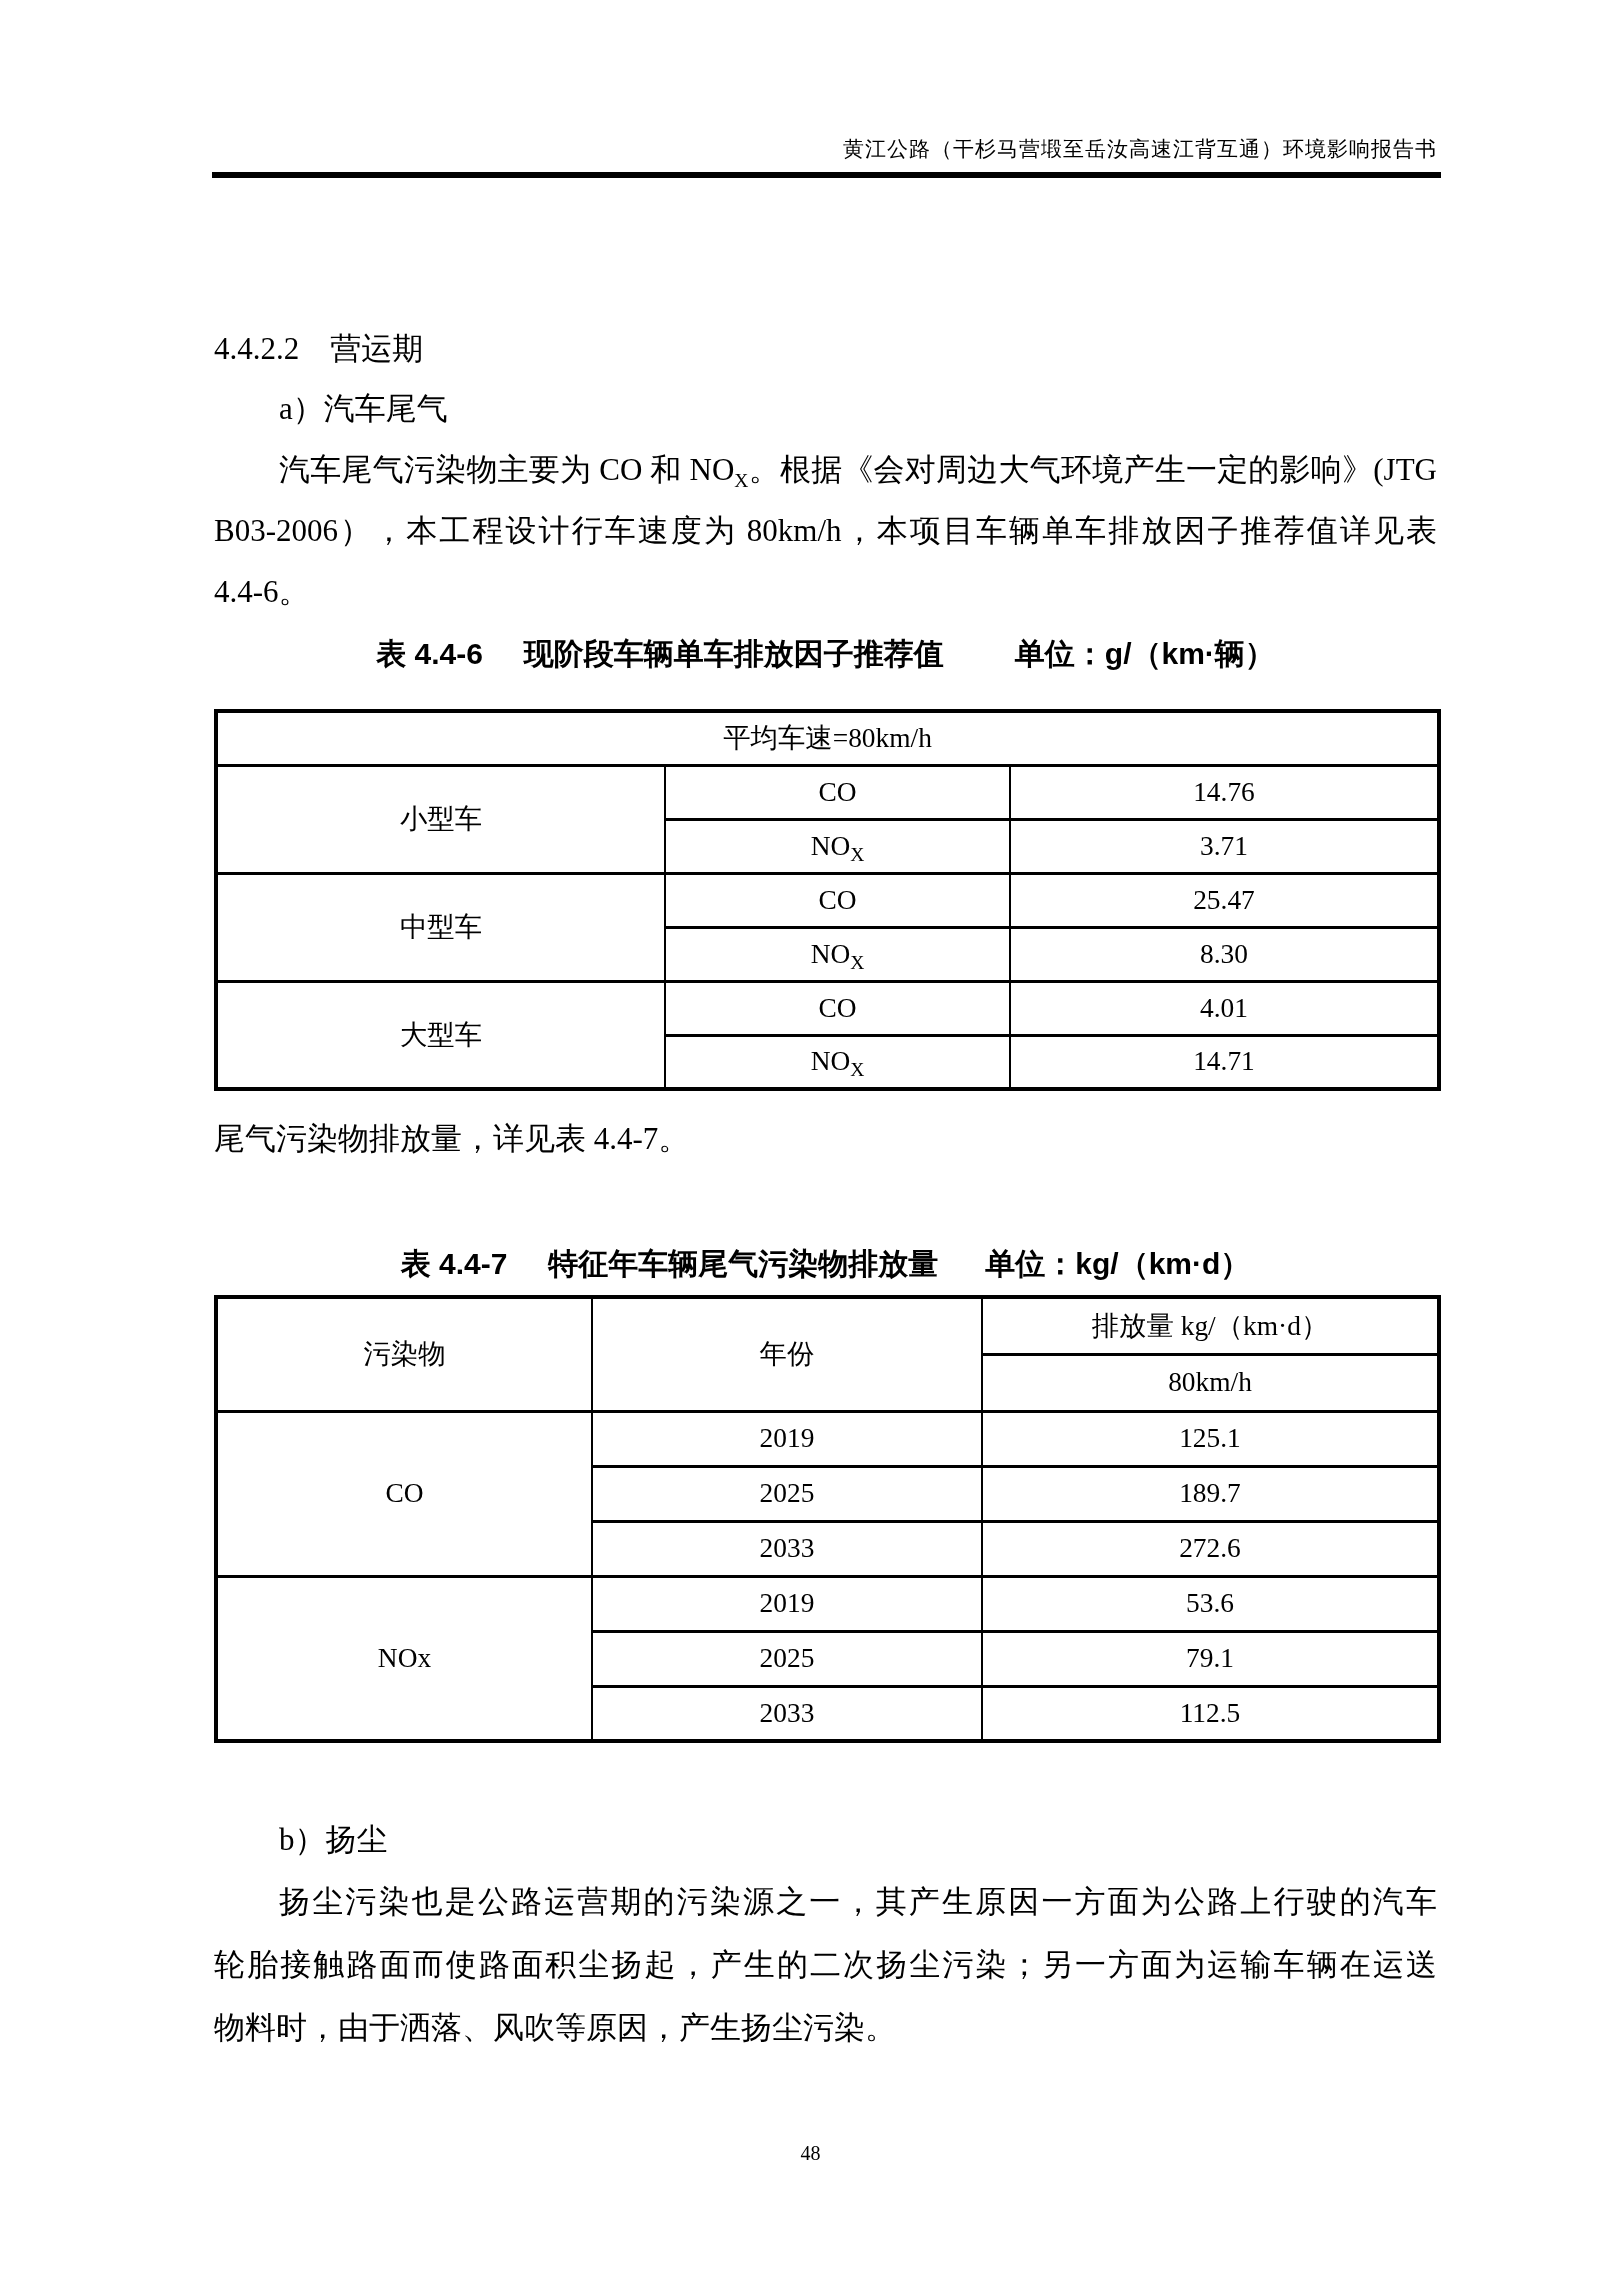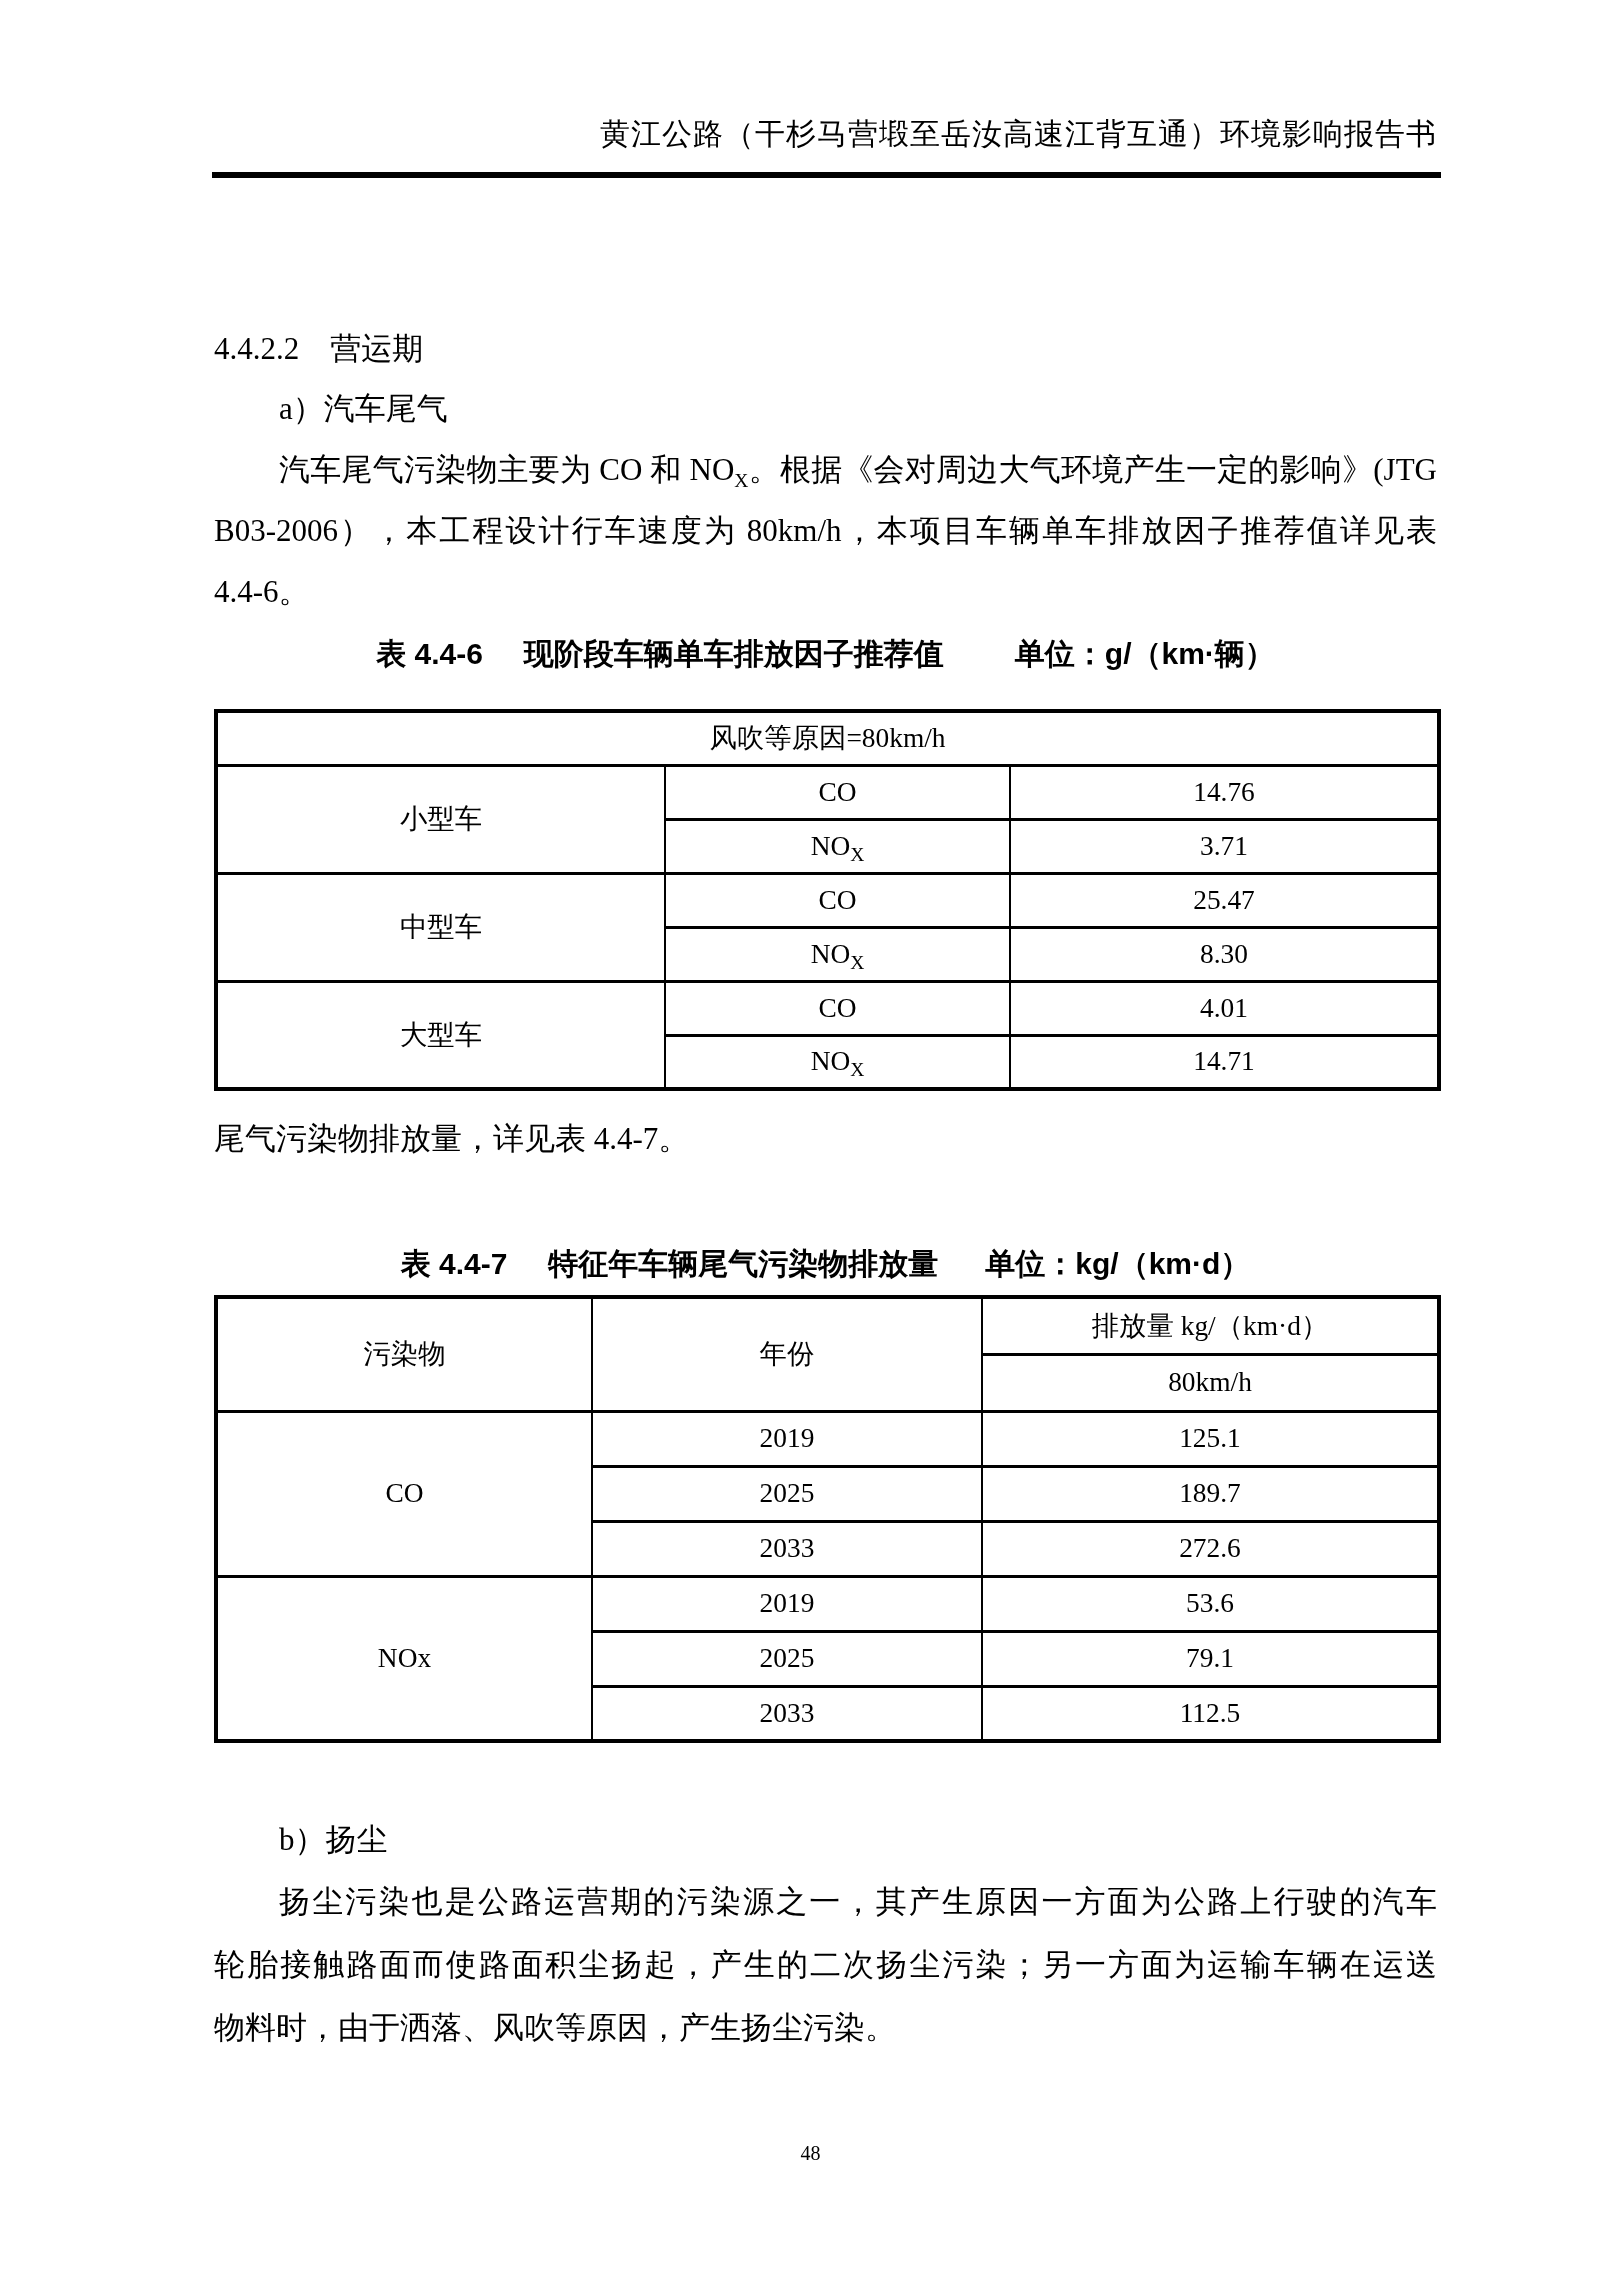--- a/index.html
+++ b/index.html
@@ -8,23 +8,23 @@
     width:1621px;height:2293px;
     background:#ffffff;
     font-family:"Liberation Serif","DejaVu Serif",serif;
     color:#000;
     overflow:hidden;
   }
   .abs{position:absolute;}
 
   
   .hdr-title{
-    top:119px;right:184px;
+    top:134px;right:184px;
     font-family:Liberation Sans, sans-serif;
-    font-size:30px;line-height:29px;letter-spacing:1px;
+    font-size:21px;line-height:29px;letter-spacing:1px;
   }
   .hdr-rule{
     left:212px;top:172px;width:1229px;height:5.9px;background:#000;
   }
 
   
   .bodyblock{left:214px;width:1223px;font-size:31px;line-height:61px;}
   .line{width:100%;}
   .jl{text-align:justify;text-align-last:justify;}
   .ind{text-indent:65px;}
@@ -93,21 +93,21 @@
   </div>
 
   <table class="abs tbl t1" style="left:214px;top:709px;">
     <colgroup>
         <col style="width:449px">
         <col style="width:345px">
         <col style="width:429px">
       </colgroup>
     <tbody>
       <tr>
-        <td colspan="3">风吹等原因=80km/h</td>
+        <td colspan="3">平均车速=80km/h</td>
       </tr>
       <tr>
         <td rowspan="2">小型车</td>
         <td><span>CO</span><sub class="nx"></sub></td>
         <td>14.76</td>
       </tr>
       <tr>
         <td><span>NO</span><sub class="nx">X</sub></td>
         <td>3.71</td>
       </tr>

